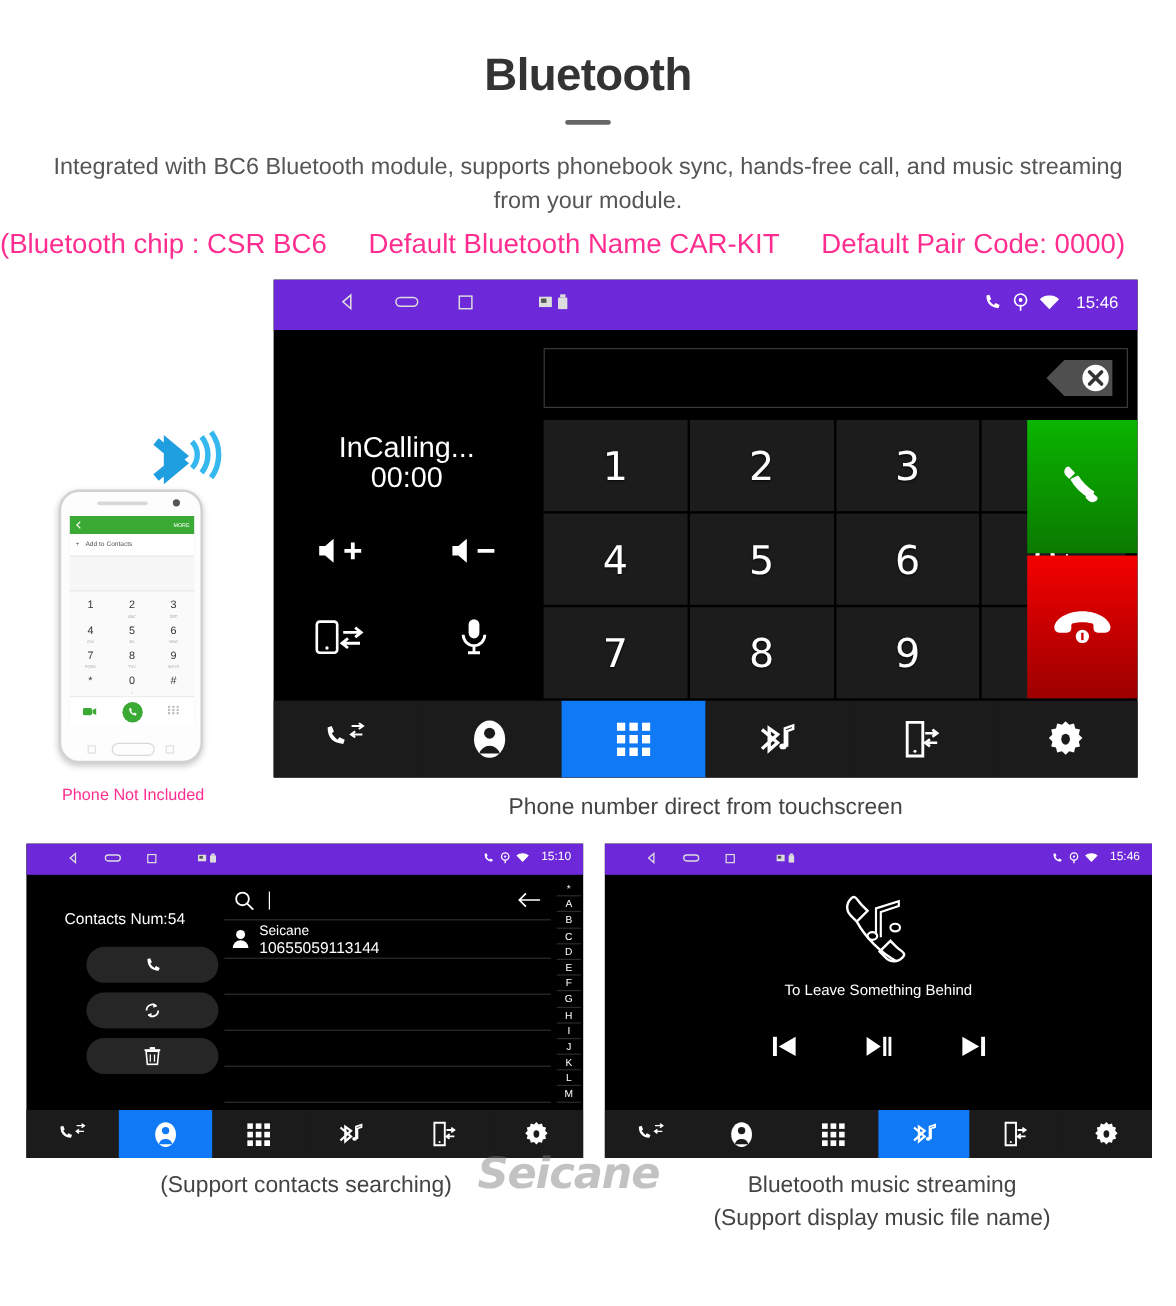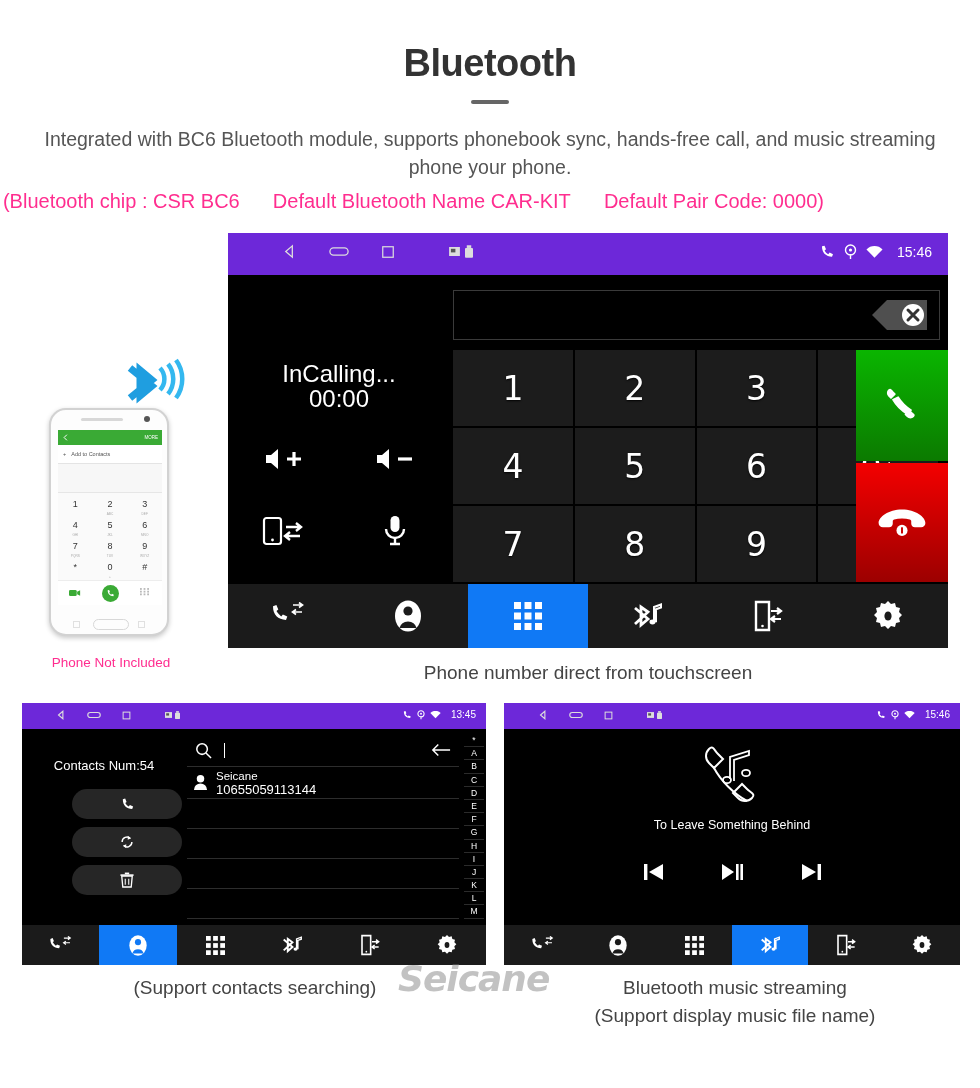--- a/index.html
+++ b/index.html
@@ -20,21 +20,21 @@
   .hdr-rule {
     position:absolute; top:100px; left:50%; transform:translateX(-50%);
     width:38px; height:4px; background:#666; border-radius:2px;
   }
   .hdr-desc {
     position:absolute; top:125px; left:30px; width:920px;
     text-align:center; font-size:19.5px; color:#555; line-height:28px;
   }
   .hdr-specs {
     position:absolute; top:190px; left:0; width:827px;
-    text-align:center; font-size:20px; color:#ff2d8f; white-space:nowrap;
+    text-align:center; font-size:23px; color:#ff2d8f; white-space:nowrap;
   }
   .hdr-specs span { display:inline-block; }
   .sp-gap { width:22px; }
 
   
   .hu { position:absolute; background:#000; overflow:hidden; }
   .statusbar { position:absolute; top:0; left:0; width:100%; background:#6d28d9; }
   .sb-left { position:absolute; display:flex; align-items:center; }
   .sb-right { position:absolute; right:0; display:flex; align-items:center; color:#fff; }
   .sb-time { font-size:14px; color:#fff; margin-left:5px; }
@@ -167,21 +167,21 @@
     font-family:"DejaVu Sans", sans-serif;
   }
 </style>
 </head>
 <body>
 
 <div class="page">
 
   <div class="hdr-title">Bluetooth</div>
   <div class="hdr-rule"></div>
-  <div class="hdr-desc">Integrated with BC6 Bluetooth module, supports phonebook sync, hands-free call, and music streaming phone your phone.</div>
+  <div class="hdr-desc">Integrated with BC6 Bluetooth module, supports phonebook sync, hands-free call, and music streaming from your module.</div>
   <div class="hdr-specs">
     <span>(Bluetooth chip : CSR BC6</span>
     <span class="sp-gap"></span>
     <span>Default Bluetooth Name CAR-KIT</span>
     <span class="sp-gap"></span>
     <span>Default Pair Code: 0000)</span>
   </div>
 
   <div class="bt-logo">
     <svg width="90" height="66" viewBox="0 0 90 66">
@@ -475,21 +475,21 @@
         <svg width="10" height="10" viewBox="0 0 16 16">
             <path d="M3 2.3c0 7 4 10 10 10.5l1-2.6-3.4-1.6-1.3 1.6C7.5 9 6.6 8.2 5.6 6.4L7 5.3 5.5 1.7 3 2.3z" fill="#fff"></path>
           </svg>
         <svg width="8" height="10" viewBox="0 0 13 16">
             <path d="M6.5 1 A5 5 0 0 1 6.5 11 A5 5 0 0 1 6.5 1 M6.5 10 L6.5 15" fill="none" stroke="#fff" stroke-width="1.8"></path>
             <circle cx="6.5" cy="6" r="1.5" fill="#fff"></circle>
           </svg>
         <svg width="11" height="8" viewBox="0 0 18 13">
             <path d="M9 12 L0.5 3.2 A12 12 0 0 1 17.5 3.2 Z" fill="#fff"></path>
           </svg>
-        <span class="sb-time" style="font-size:10px;">13:45</span>
+        <span class="sb-time" style="font-size:10px;">15:10</span>
       </div>
     </div>
 
     <div class="ct-num">Contacts Num:54</div>
 
     <div class="ct-btns">
       <div class="ct-btn">
         <svg width="15" height="15" viewBox="0 0 16 16">
             <path d="M3 2.3c0 7 4 10 10 10.5l1-2.6-3.4-1.6-1.3 1.6C7.5 9 6.6 8.2 5.6 6.4L7 5.3 5.5 1.7 3 2.3z" fill="#fff"></path>
           </svg>

